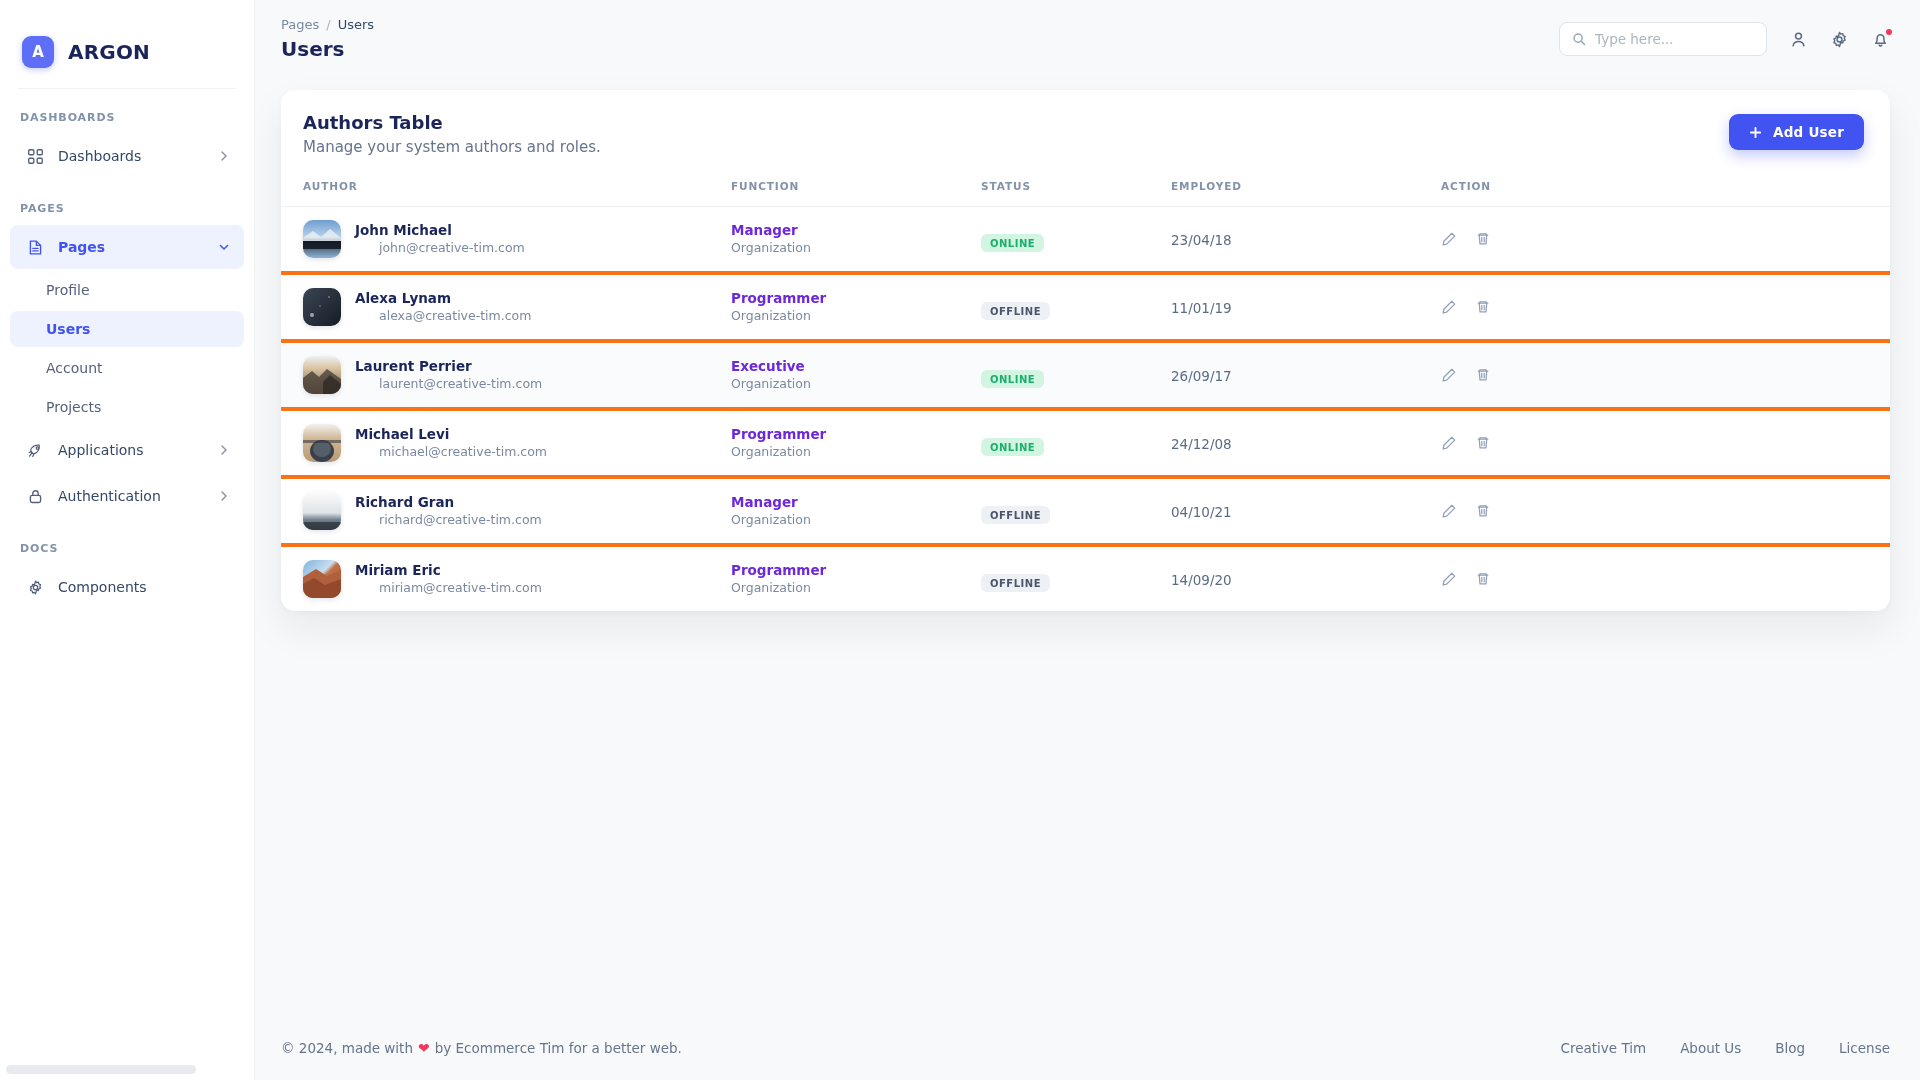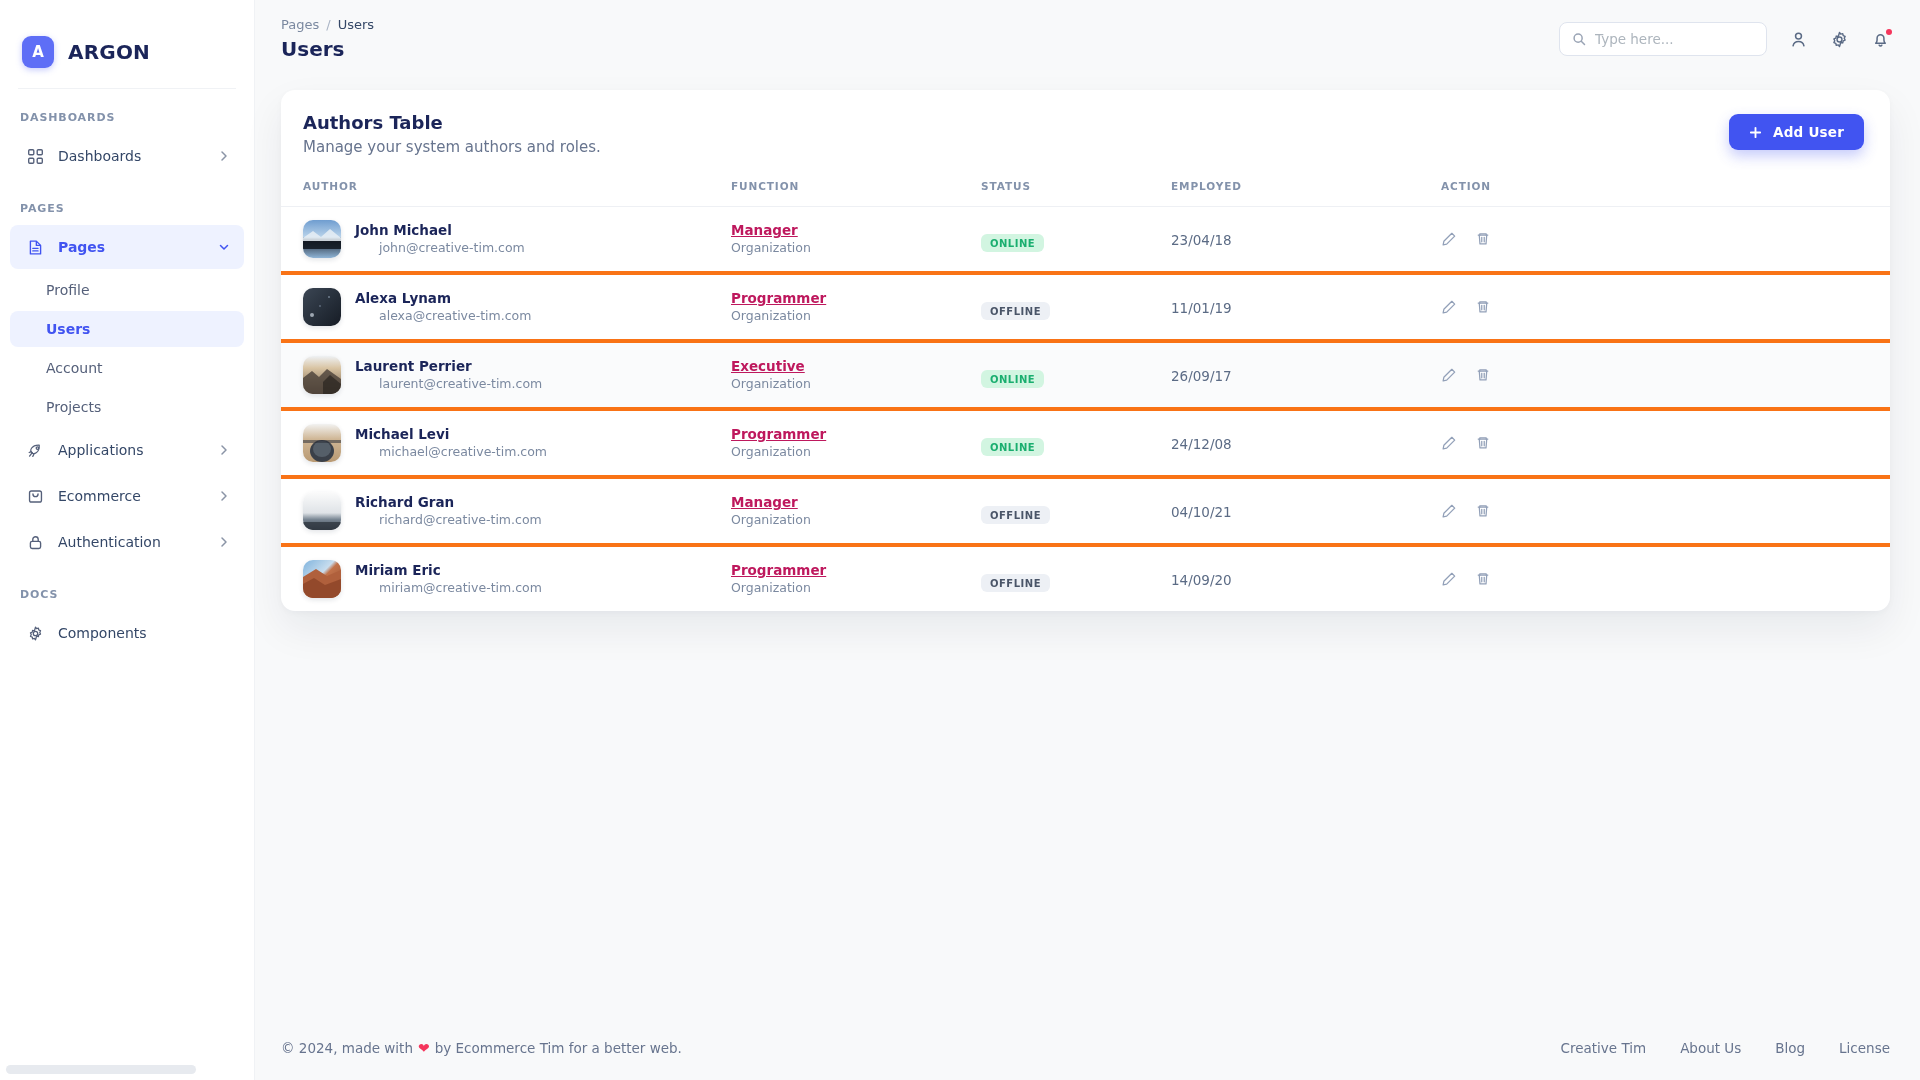--- a/index.html
+++ b/index.html
@@ -157,21 +157,21 @@
 
   .author-cell { display: flex; align-items: center; gap: 14px; }
   .avatar {
     width: 38px; height: 38px; border-radius: 10px;
     flex: 0 0 38px; overflow: hidden;
     box-shadow: 0 2px 5px rgba(20,33,61,.12);
   }
   .avatar svg { display: block; }
   .a-name { font-size: 13.5px; font-weight: 700; color: #1b2559; line-height: 1.35; }
   .a-mail { font-size: 12.5px; color: #7b89a0; line-height: 1.35; margin-left: 24px; }
-  .f-title { font-size: 13.5px; font-weight: 700; color: #be185d; line-height: 1.35; text-decoration: underline; }
+  .f-title { font-size: 13.5px; font-weight: 700; color: #6d28d9; line-height: 1.35; }
   .f-dept  { font-size: 12.5px; color: #7b89a0; line-height: 1.35; }
 
   .badge {
     display: inline-block; border-radius: 6px;
     padding: 4px 9px 3px 9px;
     font-size: 10px; font-weight: 700; letter-spacing: .5px;
     text-transform: uppercase;
     margin-top: 8px;
   }
   .badge.online  { background: #d2f5e1; color: #1aae6f; }
@@ -264,34 +264,20 @@
       </svg>
     </span>
     <span class="nav-label">Applications</span>
     <span class="nav-chev">
       <svg width="12" height="12" viewBox="0 0 12 12" fill="none" stroke="currentColor" stroke-width="1.5" stroke-linecap="round" stroke-linejoin="round">
           <polyline points="4,2 8,6 4,10"></polyline>
         </svg>
     </span>
   </div>
 
-  <div class="nav-item">
-    <span class="nav-ico">
-      <svg width="17" height="17" viewBox="0 0 20 20" fill="none" stroke="currentColor" stroke-width="1.6" stroke-linejoin="round" stroke-linecap="round">
-        <rect x="3" y="3.5" width="14" height="13" rx="2.2"></rect>
-        <path d="M7 7c0 2 1.3 3.2 3 3.2S13 9 13 7"></path>
-      </svg>
-    </span>
-    <span class="nav-label">Ecommerce</span>
-    <span class="nav-chev">
-      <svg width="12" height="12" viewBox="0 0 12 12" fill="none" stroke="currentColor" stroke-width="1.5" stroke-linecap="round" stroke-linejoin="round">
-          <polyline points="4,2 8,6 4,10"></polyline>
-        </svg>
-    </span>
-  </div>
 
   <div class="nav-item">
     <span class="nav-ico">
       <svg width="17" height="17" viewBox="0 0 20 20" fill="none" stroke="currentColor" stroke-width="1.6" stroke-linejoin="round">
         <rect x="4" y="8.6" width="12" height="8.4" rx="2"></rect>
         <path d="M6.8 8.6V6.4a3.2 3.2 0 0 1 6.4 0v2.2"></path>
       </svg>
     </span>
     <span class="nav-label">Authentication</span>
     <span class="nav-chev">

